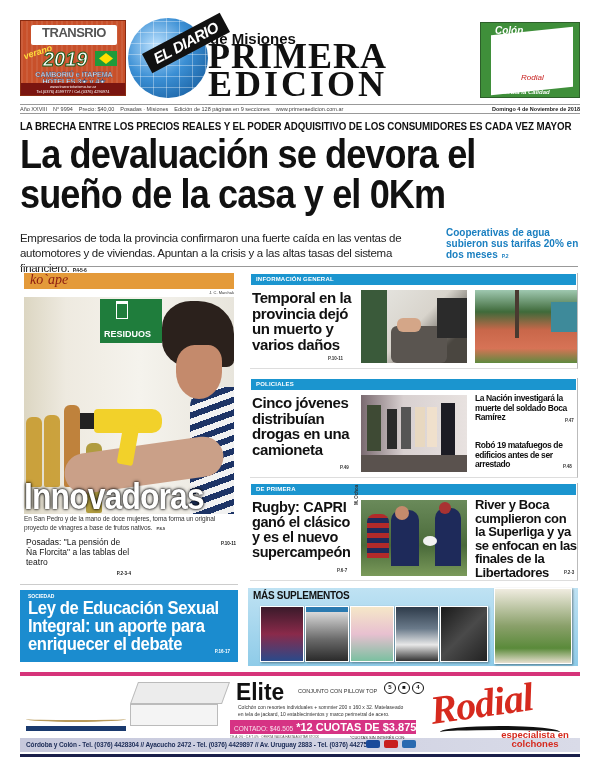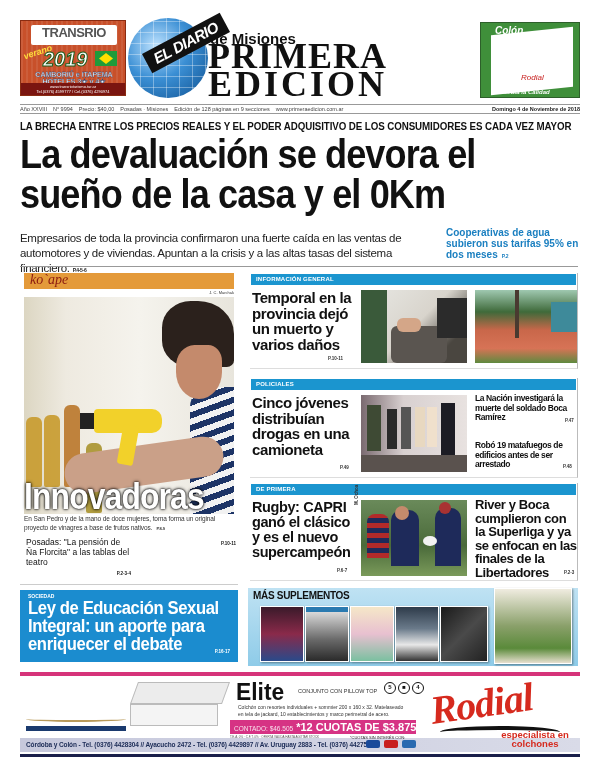--- a/index.html
+++ b/index.html
@@ -162,29 +162,33 @@
 
 <div class="abs kicker">LA BRECHA ENTRE LOS PRECIOS REALES Y EL PODER ADQUISITIVO DE LOS CONSUMIDORES ES CADA VEZ MAYOR</div>
 <div class="abs headline">
   <div>La devaluación se devora el</div>
   <div>sueño de la casa y el 0Km</div>
 </div>
 <div class="abs deck">
   <span>Empresarios de toda la provincia confirmaron una fuerte caída en las ventas de automotores y de viviendas. Apuntan a la crisis y a las altas tasas del sistema financiero.</span><span class="pg">P.4-5-6</span>
 </div>
 <div class="abs side-brief">
-  <span>Cooperativas de agua subieron sus tarifas 95% en dos meses</span><span class="pg">P.2</span>
+  <span>Cooperativas de agua subieron sus tarifas 20% en dos meses</span><span class="pg">P.2</span>
 </div>
 <div class="abs rule-deck"></div>
 
 <div class="abs koape-bar">
   <span class="koape-text">ko`ape</span>
 </div>
 <div class="abs photo-credit">J. C. Marchak</div>
 <div class="abs feature-photo">
+  <div class="fp-sign">
+    <div class="fp-bin"></div>
+    <div class="fp-sign-txt">RESIDUOS</div>
+  </div>
   <div class="fp-bottle" style="left:2px;top:120px;height:70px;"></div>
   <div class="fp-bottle" style="left:20px;top:118px;height:72px;"></div>
   <div class="fp-bottle" style="left:40px;top:108px;height:82px;background:#b9772a;"></div>
   <div class="fp-bottle" style="left:62px;top:146px;height:70px;background:#a8922c;"></div>
   <div class="fp-body"></div>
   <div class="fp-hair"></div>
   <div class="fp-face"></div>
   <div class="fp-arm"></div>
   <div class="fp-nozzle"></div>
   <div class="fp-gun"></div>

